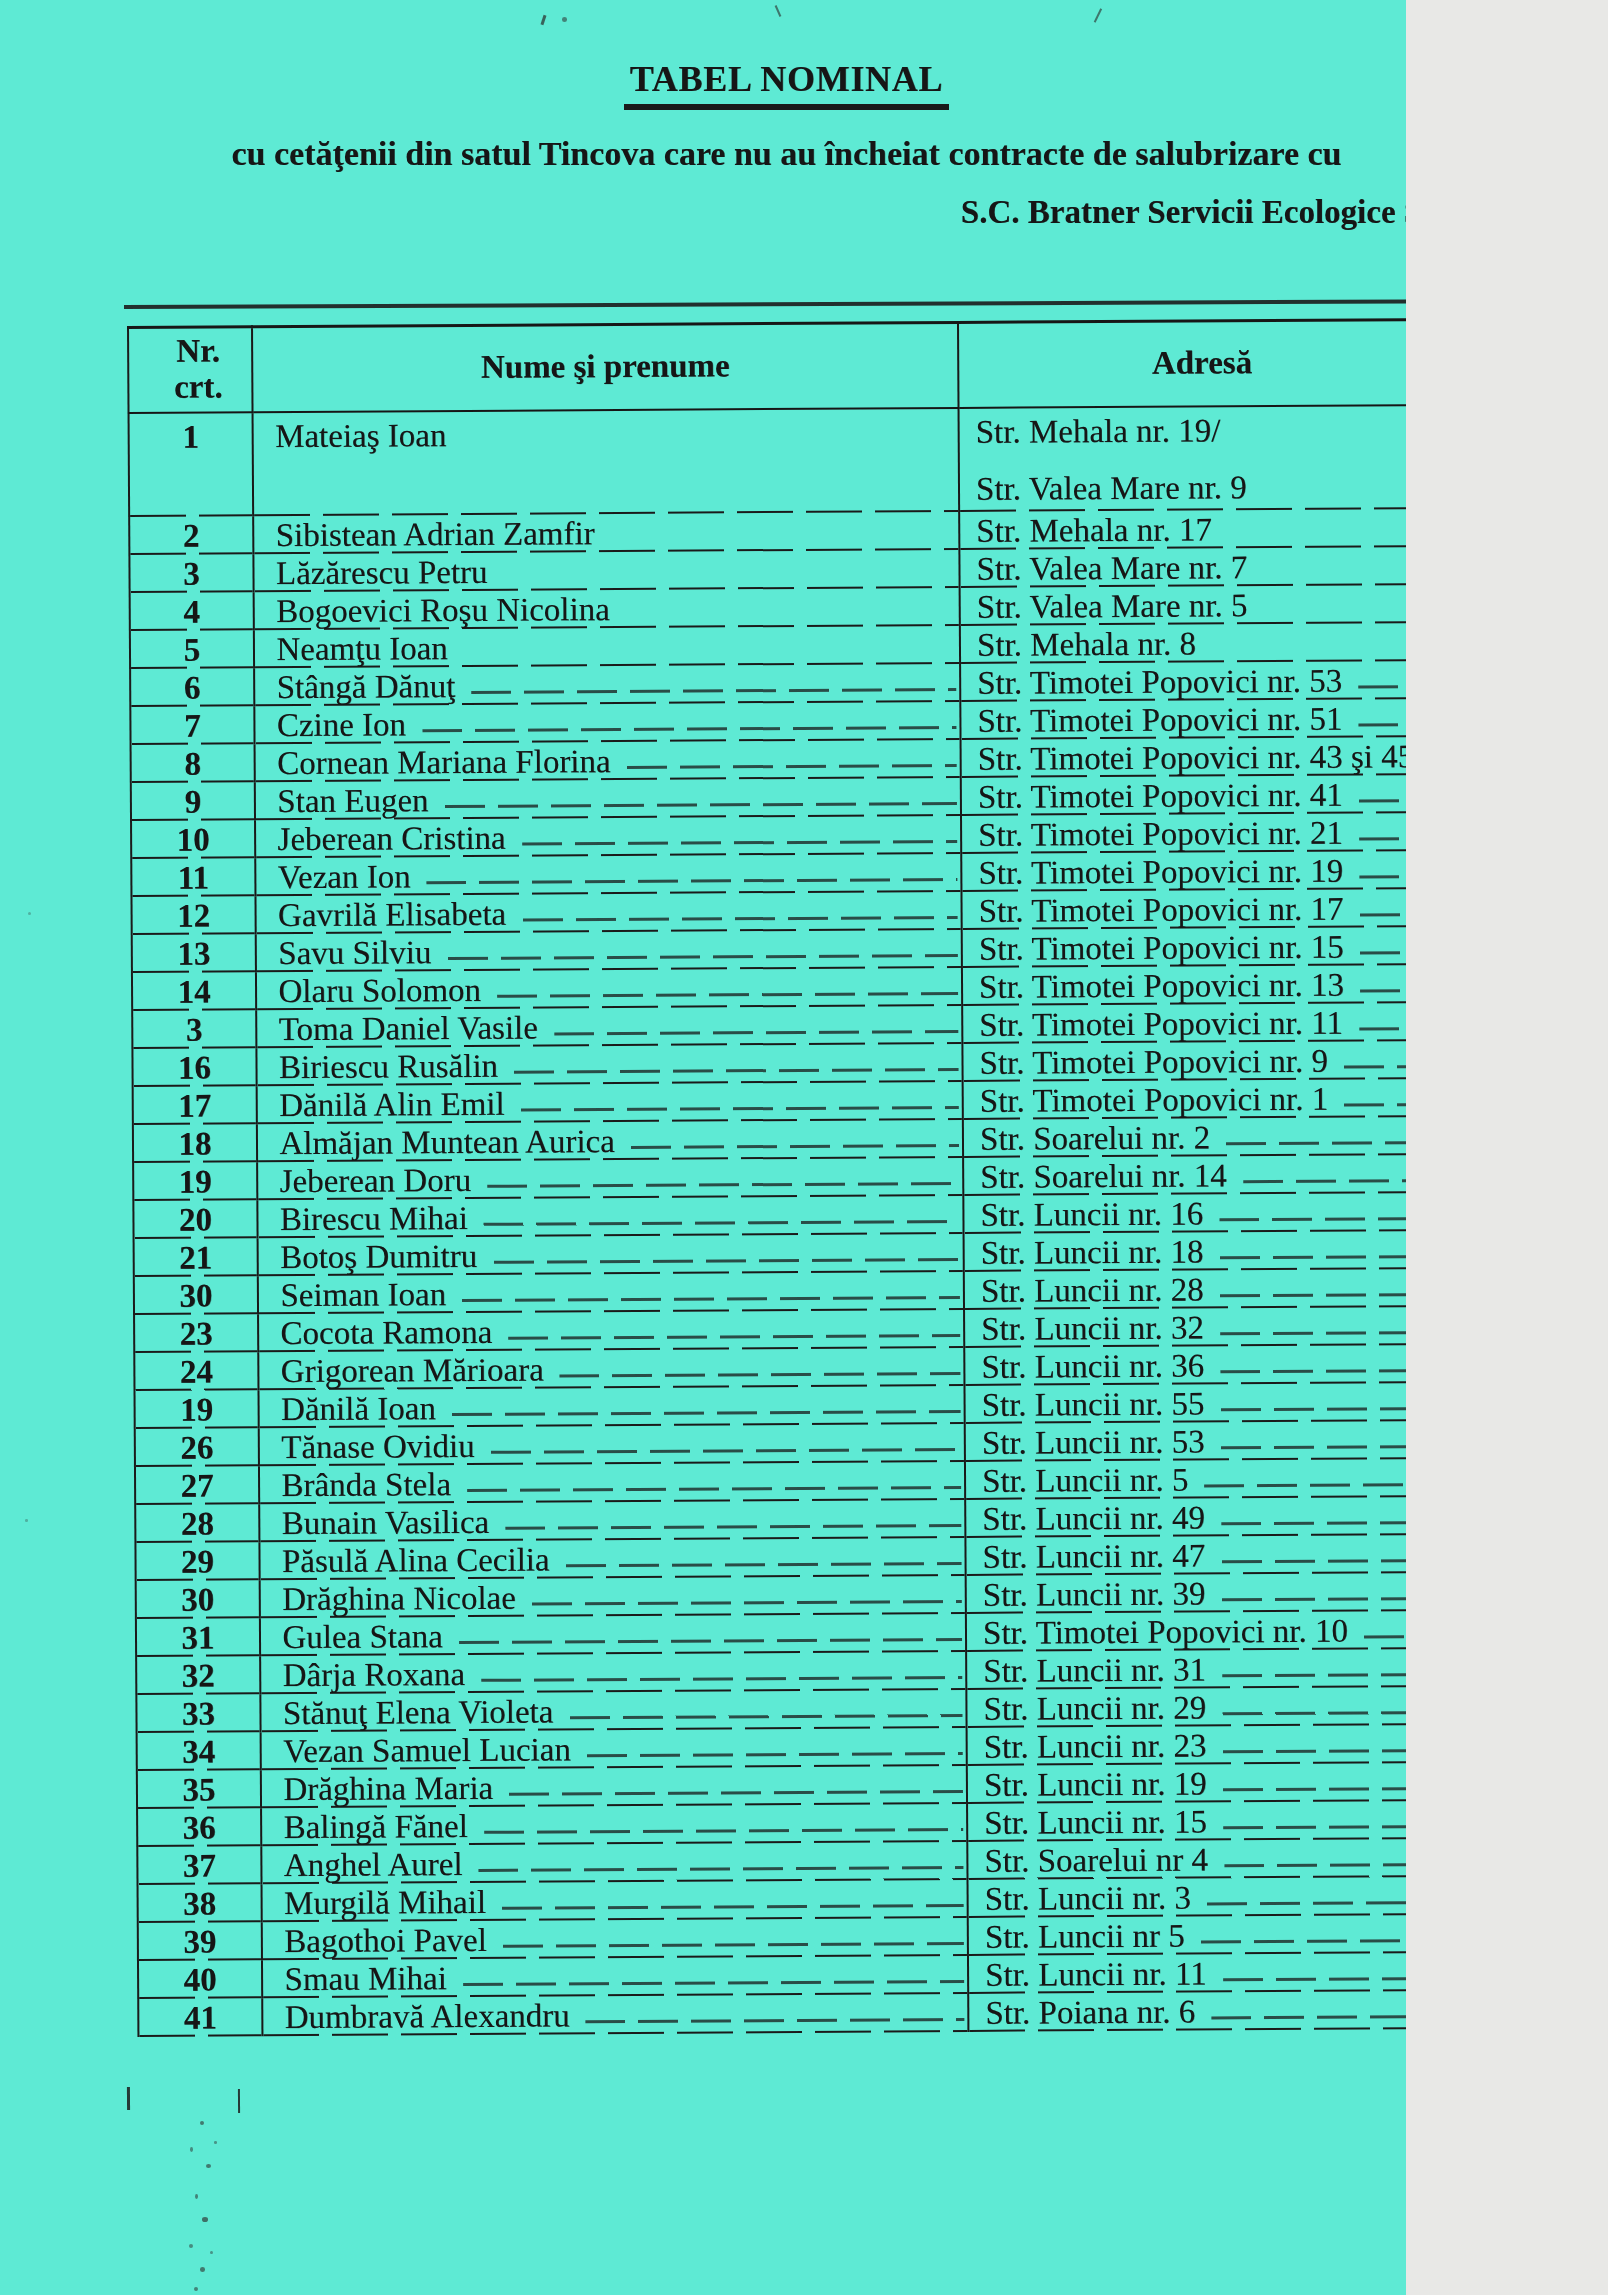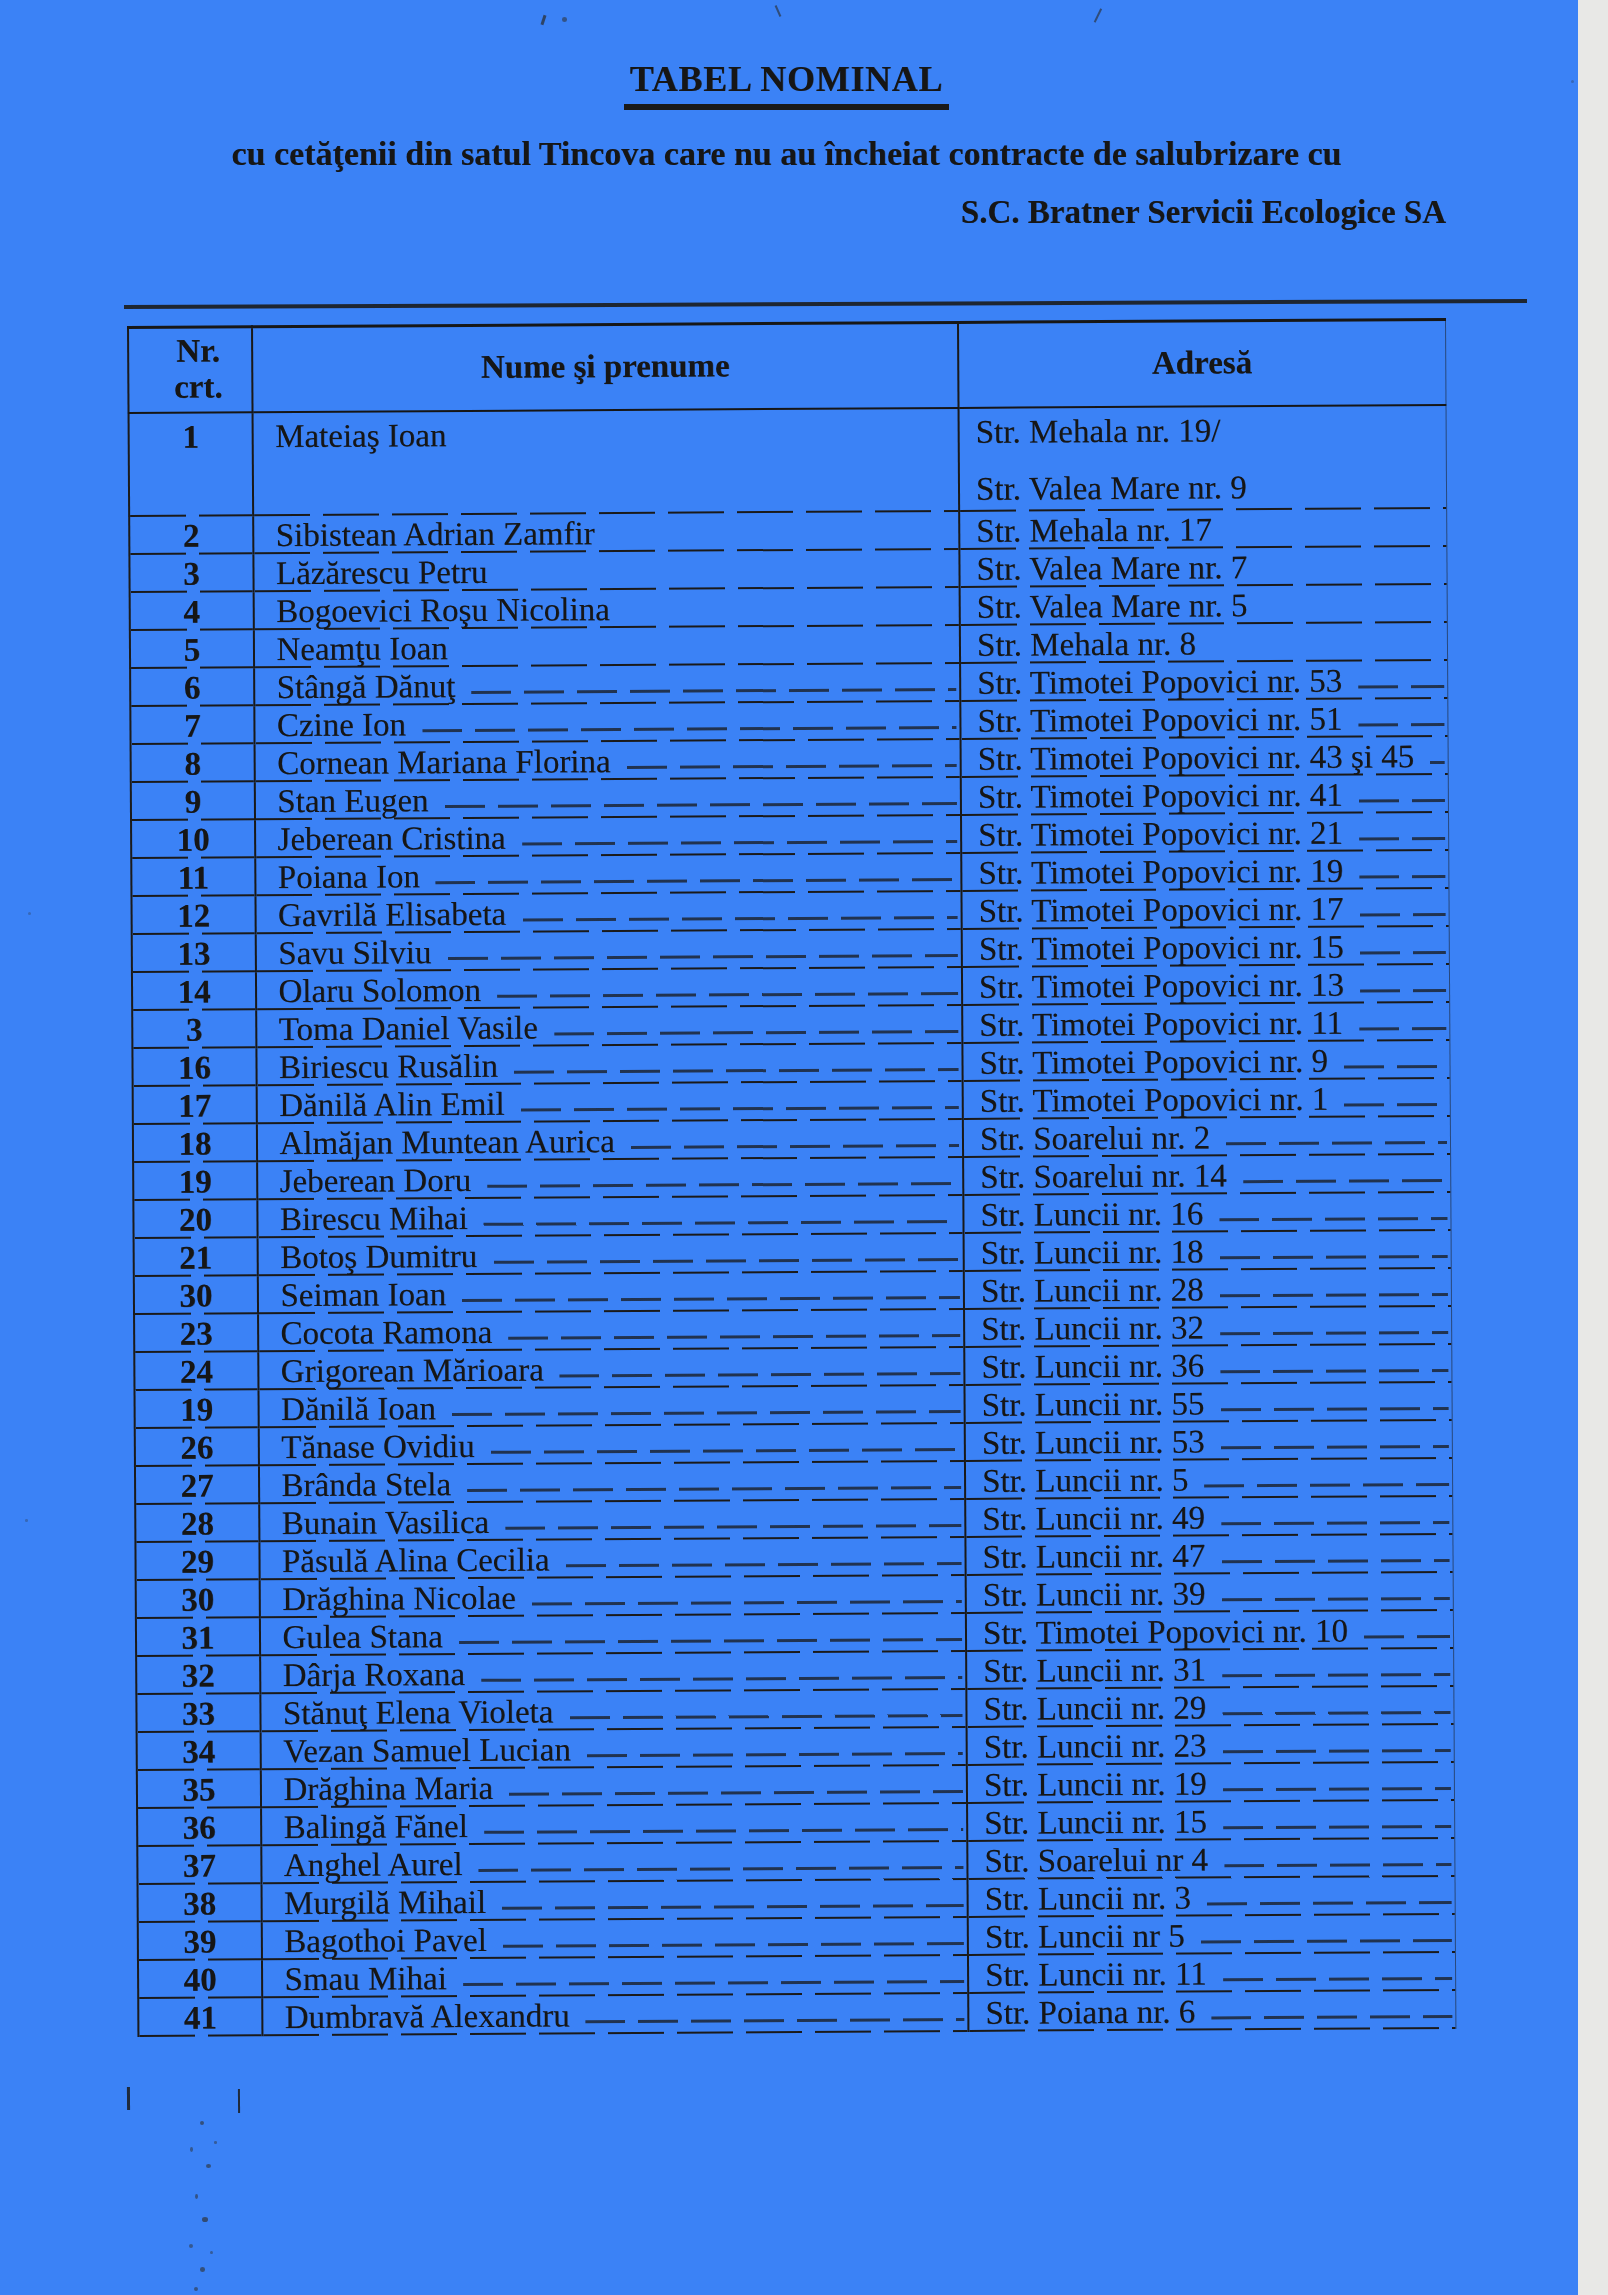--- a/index.html
+++ b/index.html
@@ -3,22 +3,22 @@
 <meta charset="utf-8">
 <style>
   html,body{margin:0;padding:0;}
   body{
     width:1609px;height:2295px;
     background:#e8e8e6;
     font-family:"Liberation Serif","DejaVu Serif",serif;
   }
   .page{
     position:relative;
-    width:1578px;height:2295px;
-    background:#3b82f6;
+    width:1406px;height:2295px;
+    background:#5eead4;
     overflow:hidden;
     color:#161616;
     text-shadow:0.4px 0.2px 0.5px rgba(20,20,20,.45);
   }
   .content{
     position:absolute;left:127px;top:0;width:1319px;
   }
   .title-wrap{text-align:center;margin-top:59px;}
   .title{
     display:inline-block;
@@ -267,21 +267,21 @@
               <div class="addr-line cellflex">
                 <span>Str. Timotei Popovici nr. 21</span>
                 <span class="leader"></span>
               </div>
             </td>
           </tr>
           <tr>
             <td class="c-nr"><span>11</span></td>
             <td class="c-name">
               <div class="cellflex">
-                <span>Poiana Ion</span>
+                <span>Vezan Ion</span>
                 <span class="leader"></span>
               </div>
             </td>
             <td class="c-addr">
               <div class="addr-line cellflex">
                 <span>Str. Timotei Popovici nr. 19</span>
                 <span class="leader"></span>
               </div>
             </td>
           </tr>

